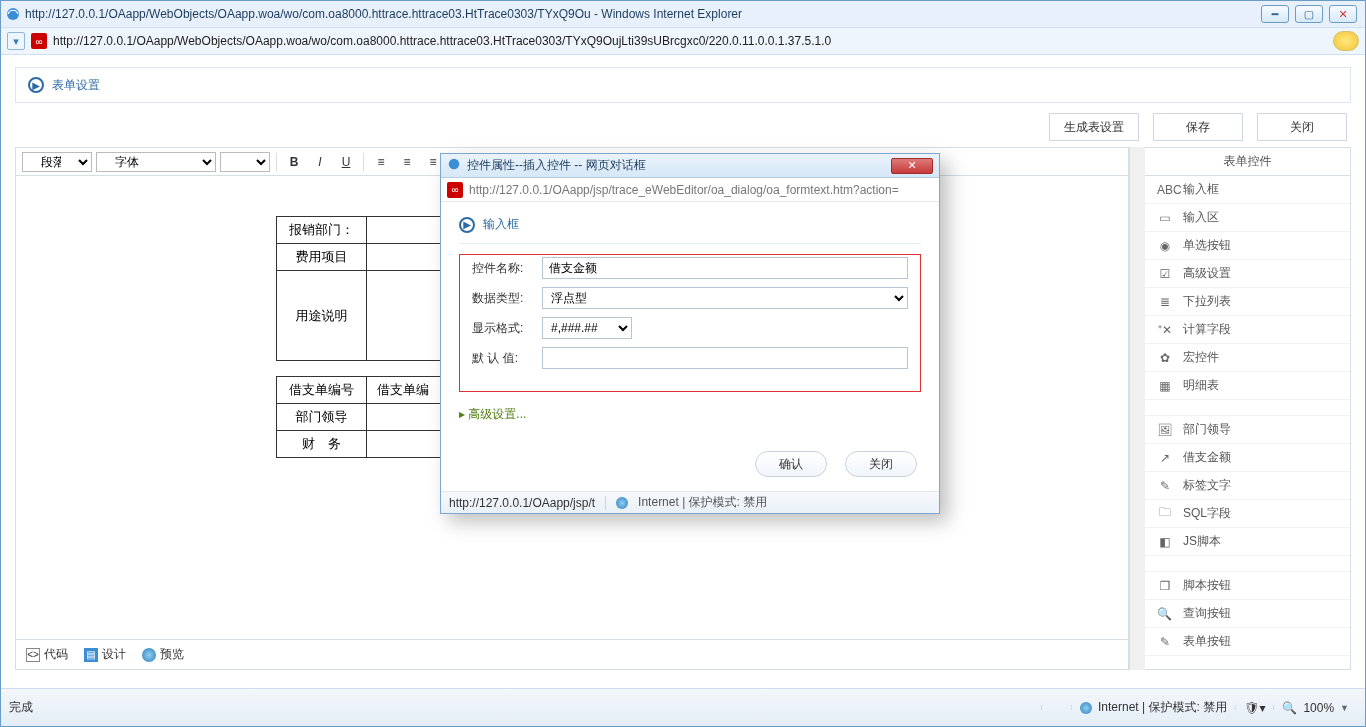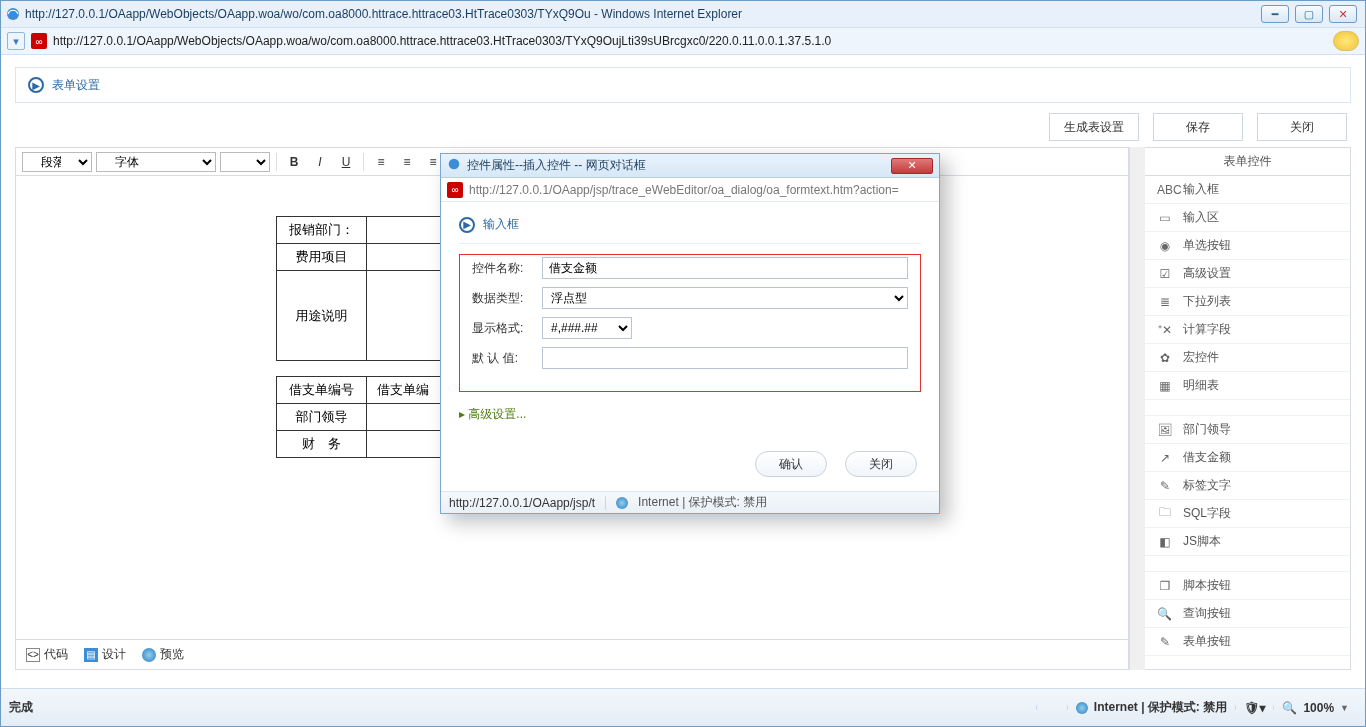--- a/index.html
+++ b/index.html
@@ -70,21 +70,21 @@
 .fselect.sm{flex:none;width:90px;}
 .adv{color:#4d7c0f;margin:14px 0 28px 0;cursor:pointer;}
 .dlg-buttons{display:flex;justify-content:flex-end;gap:18px;padding-right:4px;}
 .dlg-btn{width:72px;height:26px;border:1px solid #c8d2dc;border-radius:13px;background:linear-gradient(#fff,#f1f5f9);display:flex;align-items:center;justify-content:center;cursor:pointer;color:#333;}
 .dlg-status{height:22px;border-top:1px solid #dfe6ed;display:flex;align-items:center;padding:0 8px;color:#555;gap:10px;background:linear-gradient(#f6f9fc,#e9f0f7);}
 .dlg-status .s1{flex:0 0 auto;color:#333;}
 .dlg-status .sep{width:1px;height:14px;background:#ccd6e0;}
 .globe{width:12px;height:12px;border-radius:50%;background:radial-gradient(#8fd0f0,#2d7bbf);display:inline-block;}
 
 
-.statusbar{position:absolute;left:0;right:0;bottom:0;height:38px;background:linear-gradient(#f3f7fb,#e4edf6);border-top:1px solid #cfdced;display:flex;align-items:center;padding:16px 8px;color:#333;font-weight:bold;}
+.statusbar{position:absolute;left:0;right:0;bottom:0;height:38px;background:linear-gradient(#f3f7fb,#e4edf6);border-top:1px solid #cfdced;display:flex;align-items:center;padding:16px 8px;color:#333;}
 .statusbar .left{flex:1;}
 .statusbar .grp{display:flex;align-items:center;gap:6px;padding:0 8px;border-left:1px solid #cfdced;height:100%;}
 .zoom-arrow{font-size:9px;color:#666;}
 </style>
 </head>
 <body>
 
 <div class="browser-chrome" style="width:1366px;height:727px;position:relative;">
 
   <div class="titlebar">

